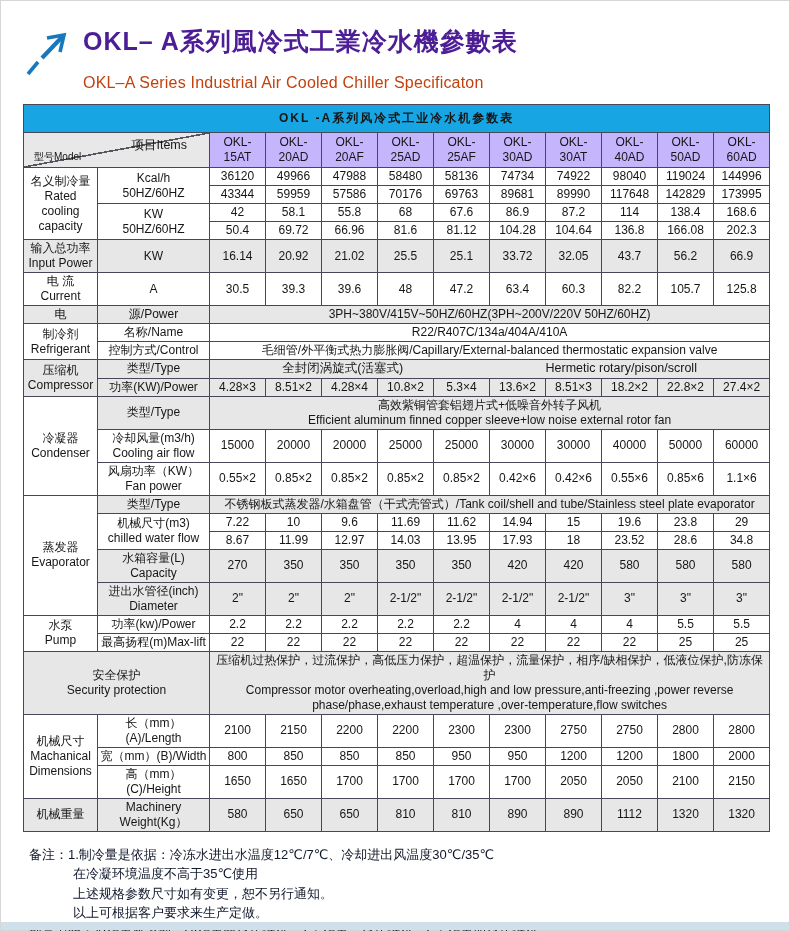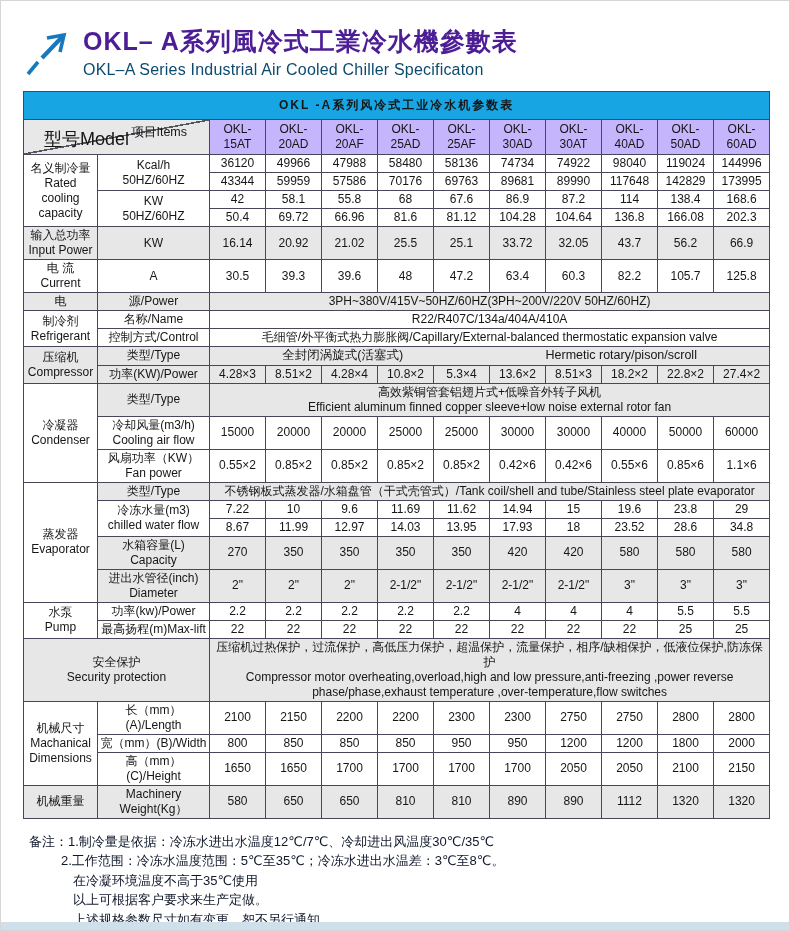--- a/index.html
+++ b/index.html
@@ -6,41 +6,41 @@
   body {
     width:790px; height:931px; background:#ffffff; overflow:hidden; position:relative;
     font-family:"Liberation Sans","DejaVu Sans",sans-serif;
   }
   .page { position:absolute; inset:0; border:1px solid #d6d6d6; box-sizing:border-box; background:#fff; }
 
   
   .doc-header { display:flex; align-items:flex-start; gap:12px; padding:24px 0 0 22px; }
   .arrow-wrap { width:48px; height:48px; flex:0 0 auto; margin-top:4px; }
   .titles .zh { font-size:25px; font-weight:700; color:#4c1d95; letter-spacing:1px; }
-  .titles .en { font-size:16px; color:#0c4a6e; margin-top:3px; letter-spacing:0.2px; }
+  .titles .en { font-size:16px; color:#c2410c; margin-top:16px; letter-spacing:0.2px; }
 
   
   table.spec { border-collapse:collapse; table-layout:fixed; width:746px; margin:12px 0 0 22px; }
   table.spec td {
     border:1px solid #47475a; text-align:center; vertical-align:middle;
     font-size:12px; color:#161616; line-height:1.25; padding:1px 1px; overflow:hidden;
   }
   td.caption {
     background:#17a6e3; color:#ffffff; font-weight:bold; font-size:16px;
     height:25px; letter-spacing:2px;
   }
   td.model { background:#c4b5fd; font-size:12.5px; height:32px; }
   td.corner { background:#e8e8e8; position:relative; padding:0; }
   .corner .diag {
     position:absolute; inset:0;
     background:linear-gradient(to bottom right,
       transparent calc(50% - 0.8px), #55555f calc(50% - 0.8px),
       #55555f calc(50% + 0.8px), transparent calc(50% + 0.8px));
   }
-  .corner .model-label { position:absolute; left:20px; bottom:4px; font-size:18px; }
+  .corner .model-label { position:absolute; left:10px; bottom:4px; font-size:10px; }
   .corner .items-label { position:absolute; right:22px; top:5px; font-size:12.5px; }
 
   td.shaded { background:#e7e7e7; }
   td.cat  { font-size:12px; }
   td.lab  { font-size:12px;margin-top:9px; }
   td.val  { font-size:12.5px; padding:3px 0; }
   td.pairval { font-size:12.5px; padding:1.5px 0; }
   td.span-cell { font-size:12px; padding:3px 2px; }
   td.span2-cell { padding:2px 2px; }
   .span2-wrap { display:flex; justify-content:space-around; align-items:flex-start; font-size:12.5px; }
@@ -326,21 +326,21 @@
         <tr>
           <td class="cat" rowspan="5">
             <div>蒸发器</div>
             <div>Evaporator</div>
           </td>
           <td class="lab shaded">类型/Type</td>
           <td class="span-cell shaded" colspan="10">不锈钢板式蒸发器/水箱盘管（干式壳管式）/Tank coil/shell and tube/Stainless steel plate evaporator</td>
         </tr>
         <tr>
           <td class="lab" rowspan="2">
-            <div>冷冻水量(m3)</div>
+            <div>机械尺寸(m3)</div>
             <div>chilled water flow</div>
           </td>
           <td class="pairval">7.22</td>
           <td class="pairval">10</td>
           <td class="pairval">9.6</td>
           <td class="pairval">11.69</td>
           <td class="pairval">11.62</td>
           <td class="pairval">14.94</td>
           <td class="pairval">15</td>
           <td class="pairval">19.6</td>
@@ -490,21 +490,20 @@
           <td class="val shaded">890</td>
           <td class="val shaded">1112</td>
           <td class="val shaded">1320</td>
           <td class="val shaded">1320</td>
         </tr>
       </tbody>
   </table>
 
   <div class="notes">
       <div class="note-line ind-0">备注：1.制冷量是依据：冷冻水进出水温度12℃/7℃、冷却进出风温度30℃/35℃</div>
-      <div class="note-line ind-1">2.工作范围：冷冻水温度范围：5℃至35℃；冷冻水进出水温差：3℃至8℃。</div>
       <div class="note-line ind-2">在冷凝环境温度不高于35℃使用</div>
+      <div class="note-line ind-2">上述规格参数尺寸如有变更，恕不另行通知。</div>
       <div class="note-line ind-2">以上可根据客户要求来生产定做。</div>
-      <div class="note-line ind-2">上述规格参数尺寸如有变更，恕不另行通知。</div>
       <div class="note-line ind-0">型号说明：A:代表风冷型，D:代表两台压缩机，T：代表三台压缩机，F：代表四台压缩机。</div>
     </div>
 
   <div class="bottom-strip"></div>
 </div>
 
 </body></html>

